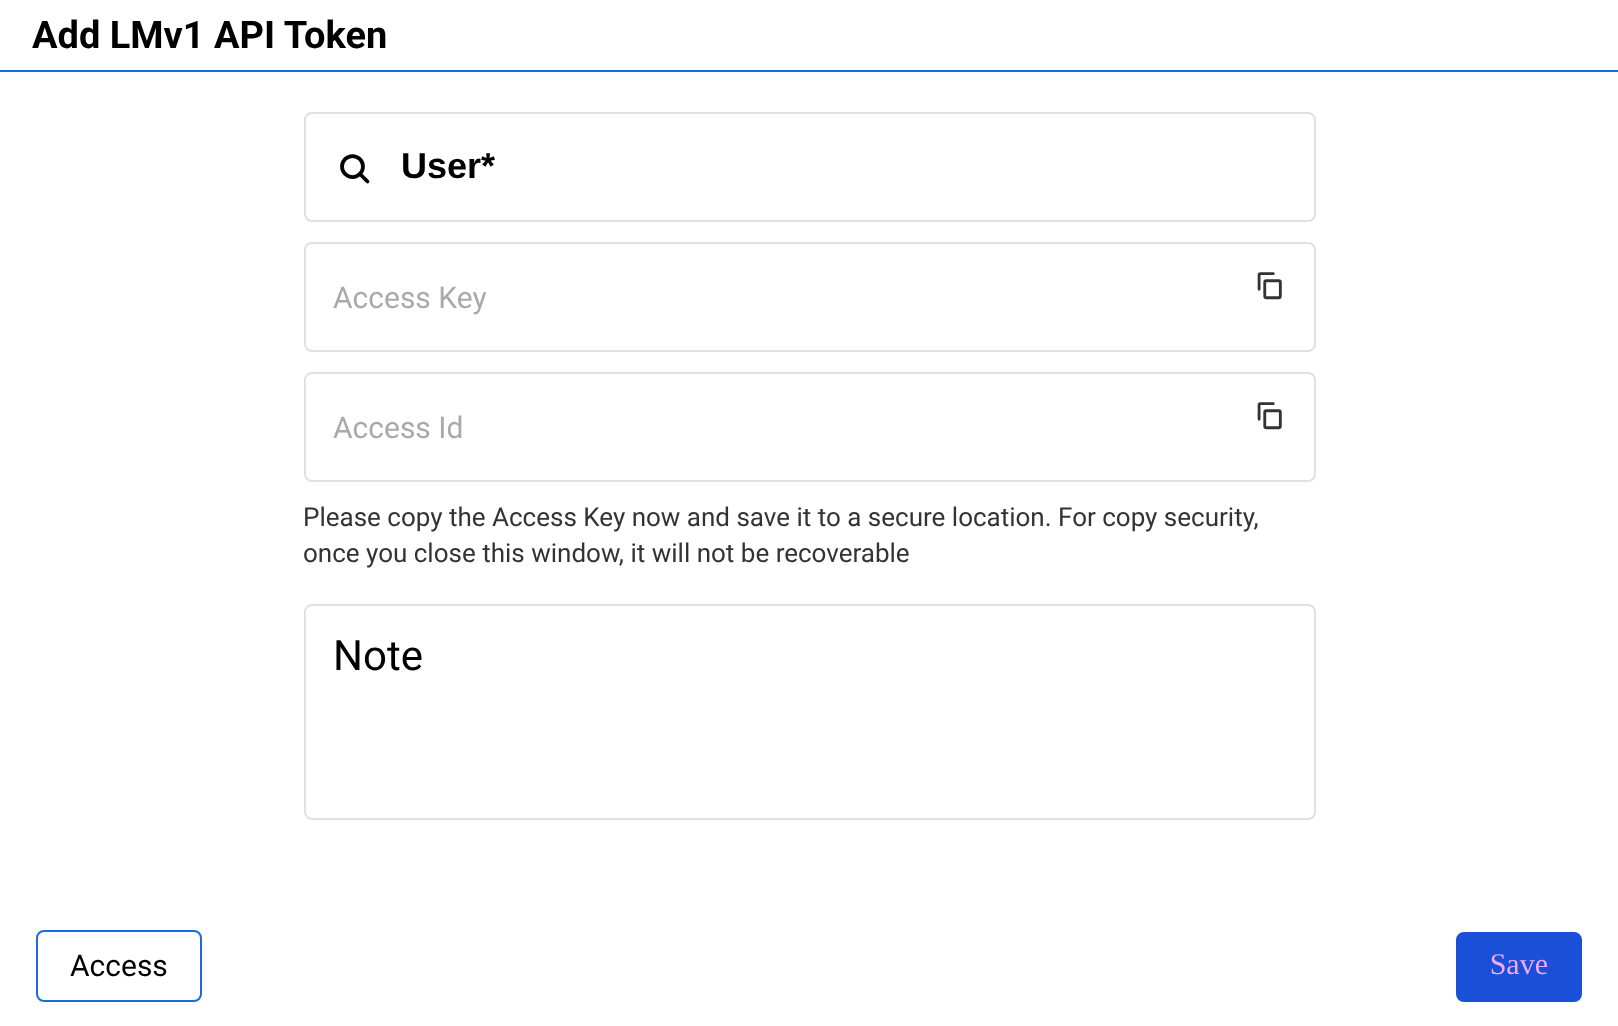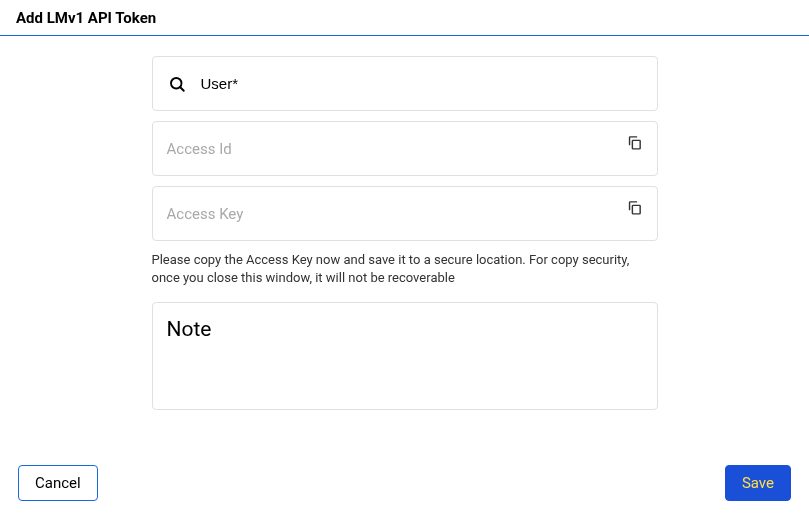--- a/index.html
+++ b/index.html
@@ -17,21 +17,21 @@
     }
     .header {
       height: 36px;
       display: flex;
       align-items: center;
       padding: 0 16px;
       border-bottom: 1px solid #1a6be0;
       background: #fff;
     }
     .header-title {
-      font-size: 15px;
+      font-size: 19px;
       font-weight: 700;
       color: #000;
       text-align: right;
     }
     .content {
       padding: 20px 0 0 0;
       display: flex;
       justify-content: center;
       background: #fff;
     }
@@ -56,24 +56,25 @@
       height: 20px;
       flex: 0 0 auto;
       display: flex;
       align-items: center;
       justify-content: center;
       margin-right: 14px;
     }
     .field-user input {
       border: none;
       outline: none;
-      font-size: 15px;
+      font-size: 18px;
       width: 100%;
       color: #000;
       background: transparent;
+      font-weight: bold;
     }
     .field-user input::placeholder {
       color: #000;
     }
     .field-readonly {
       height: 55px;
       display: flex;
       align-items: center;
       padding: 0 14px;
       font-size: 15px;
@@ -135,22 +136,23 @@
       padding: 8px 16px;
       font-family: inherit;
     }
     .btn-cancel {
       background: #fff;
       color: #000;
       border: 1px solid #1a6be0;
     }
     .btn-save {
       background: #1a4fd8;
-      color: #fde047;
+      color: #f0abfc;
       border: 1px solid #1a4fd8;
+      font-family: Liberation Serif, serif;
     }
   </style>
 </head>
 <body>
 
 <div class="header">
   <div class="header-title">Add LMv1 API Token</div>
 </div>
 
 <div class="content">
@@ -160,44 +162,44 @@
       <span class="search-icon">
         <svg width="18" height="18" viewBox="0 0 24 24" fill="none" stroke="#000" stroke-width="2.5" stroke-linecap="round" stroke-linejoin="round">
           <circle cx="11" cy="11" r="7"></circle>
           <line x1="21" y1="21" x2="16.0" y2="16.0"></line>
         </svg>
       </span>
       <input type="text" placeholder="User*" style="">
     </div>
 
     <div class="field field-readonly">
+      <span>Access Key</span>
+      <span class="copy-icon">
+        <svg width="17" height="17" viewBox="0 0 24 24" fill="none" stroke="#333" stroke-width="2" stroke-linecap="round" stroke-linejoin="round">
+          <rect x="9" y="9" width="11" height="12" rx="1" ry="1"></rect>
+          <path d="M5 15 V5 a1 1 0 0 1 1-1 h9"></path>
+        </svg>
+      </span>
+    </div>
+
+    <div class="field field-readonly">
       <span>Access Id</span>
       <span class="copy-icon">
         <svg width="17" height="17" viewBox="0 0 24 24" fill="none" stroke="#333" stroke-width="2" stroke-linecap="round" stroke-linejoin="round">
           <rect x="9" y="9" width="11" height="12" rx="1" ry="1"></rect>
           <path d="M5 15 V5 a1 1 0 0 1 1-1 h9"></path>
         </svg>
       </span>
     </div>
 
-    <div class="field field-readonly">
-      <span>Access Key</span>
-      <span class="copy-icon">
-        <svg width="17" height="17" viewBox="0 0 24 24" fill="none" stroke="#333" stroke-width="2" stroke-linecap="round" stroke-linejoin="round">
-          <rect x="9" y="9" width="11" height="12" rx="1" ry="1"></rect>
-          <path d="M5 15 V5 a1 1 0 0 1 1-1 h9"></path>
-        </svg>
-      </span>
-    </div>
-
     <div class="helper-text">Please copy the Access Key now and save it to a secure location. For copy security, once you close this window, it will not be recoverable</div>
 
     <div class="field field-note">
       <textarea placeholder="Note" style=""></textarea>
     </div>
 
   </div>
 </div>
 
 <div class="footer">
-  <button class="btn btn-cancel">Cancel</button>
+  <button class="btn btn-cancel">Access</button>
   <button class="btn btn-save">Save</button>
 </div>
 
 </body></html>

